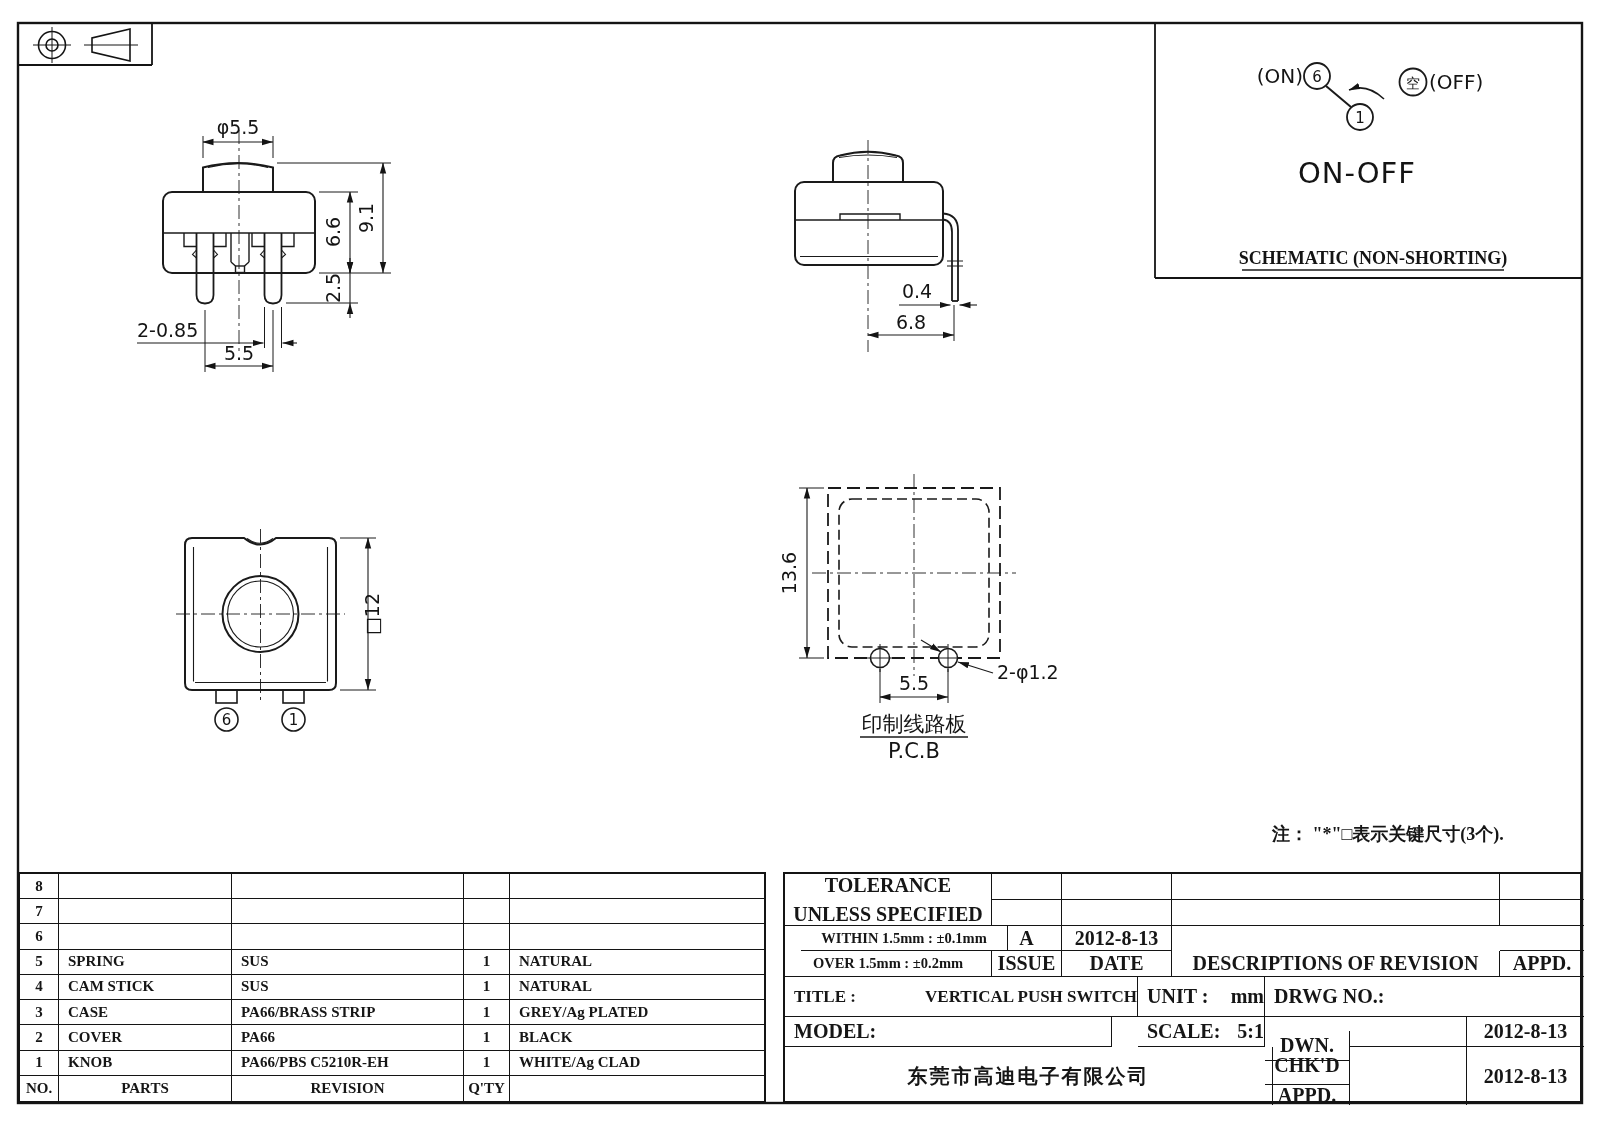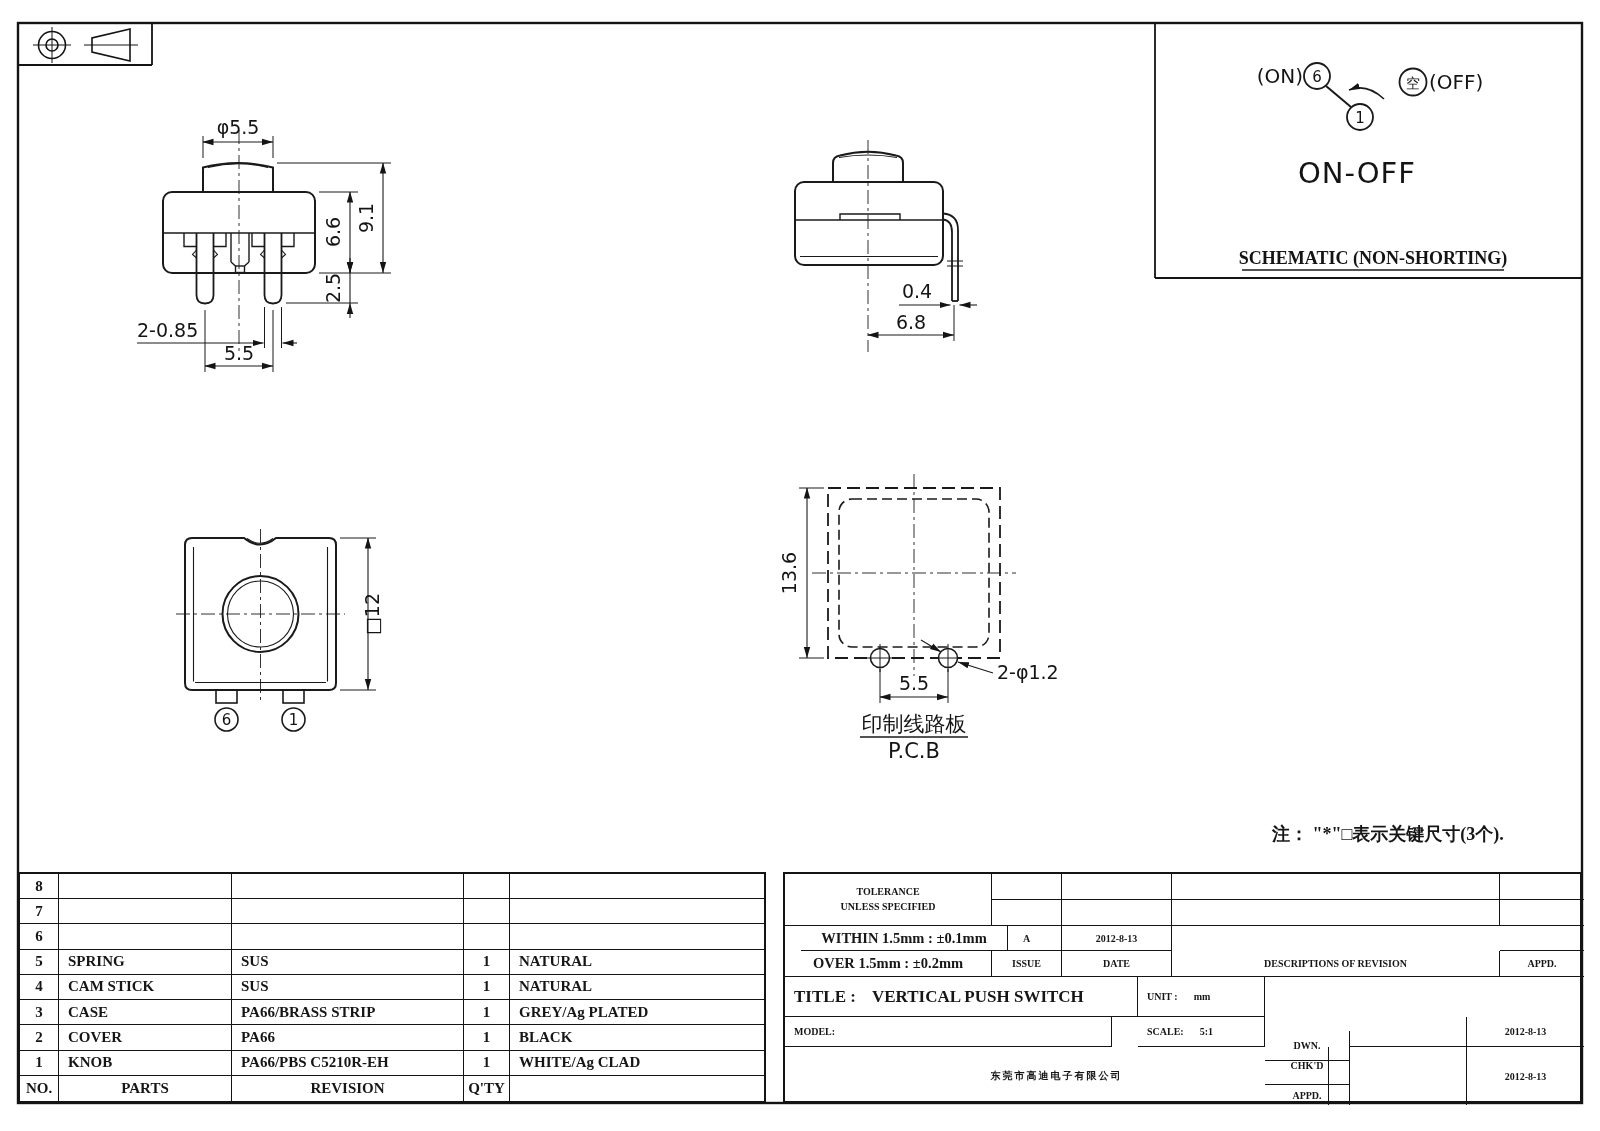--- a/index.html
+++ b/index.html
@@ -17,23 +17,23 @@
   #parts{left:18px;top:872px;width:748px;height:231px;display:grid;
          grid-template-columns:39px 173px 232px 46px 1fr;grid-template-rows:repeat(9,1fr);}
   #parts .c{box-sizing:border-box;border-right:1.3px solid #141414;border-bottom:1.3px solid #141414;
             display:flex;align-items:center;font-weight:bold;font-size:15px;overflow:hidden;white-space:nowrap;}
   #parts .c.lastcol{border-right:none;}
   #parts .c.lastrow{border-bottom:none;}
   #parts .tc{justify-content:center;}
   #parts .lp{padding-left:9px;}
   #info{left:783px;top:872px;width:799px;height:231px;}
   #info .c{position:absolute;box-sizing:border-box;display:flex;align-items:center;
-           font-weight:bold;font-size:10px;overflow:hidden;white-space:nowrap;}
+           font-weight:bold;font-size:20px;overflow:hidden;white-space:nowrap;}
   #info .br{border-right:1.3px solid #141414;}
-  #info .bb{border-bottom:1.3px solid #141414;}
+  #info .bb{border-bottom:1.3px solid #141414;justify-content:space-between;}
   #info .tc{justify-content:center;text-align:center;}
   #info .lp{padding-left:9px;}
   .note{position:absolute;left:1272px;top:822px;width:316px;font-weight:bold;font-size:18px;
         font-family:"Liberation Serif",serif;}
   .company{font-size:35px;font-weight:500;letter-spacing:2px;font-family:"Liberation Sans",sans-serif;}
   .gap{display:inline-block;width:16px;}
 </style>
 </head>
 <body>
 
@@ -267,31 +267,32 @@
   <div class="c br bb lp" style="left:0;top:103px;width:353px;height:40px;font-size:17px;">
     <span>TITLE :</span>
         <span class="gap"></span>
     <span>VERTICAL  PUSH  SWITCH</span>
   </div>
   <div class="c br bb lp" style="left:353px;top:103px;width:127px;height:40px;">
     <span>UNIT :</span>
         <span class="gap"></span>
     <span>mm</span>
   </div>
+  <div class="c bb lp" style="left:480px;top:103px;width:319px;height:40px;">DRWG  NO.:</div>
 
   <div class="c br bb lp" style="left:0;top:143px;width:327px;height:30px;">MODEL:</div>
   <div class="c br bb lp" style="left:353px;top:143px;width:127px;height:30px;">
     <span>SCALE:</span>
         <span class="gap"></span>
     <span>5:1</span>
   </div>
   <div class="c br bb tc" style="left:480px;top:157px;width:85px;height:30px;">DWN.</div>
   <div class="c br bb" style="left:565px;top:143px;width:117px;height:30px;"></div>
   <div class="c bb tc" style="left:682px;top:143px;width:117px;height:30px;">2012-8-13</div>
 
-  <div class="c br tc company" style="left:0;top:173px;width:544px;height:58px;">东莞市高迪电子有限公司</div>
+  <div class="c br tc company" style="left:0;top:173px;width:488px;height:58px;">东莞市高迪电子有限公司</div>
   <div class="c br bb tc" style="left:480px;top:173px;width:85px;height:38px;">CHK'D</div>
   <div class="c br tc" style="left:480px;top:211px;width:85px;height:20px;">APPD.</div>
   <div class="c br" style="left:565px;top:173px;width:117px;height:58px;"></div>
   <div class="c tc" style="left:682px;top:173px;width:117px;height:58px;">2012-8-13</div>
 </div>
 
 </div>
 
 </body></html>

